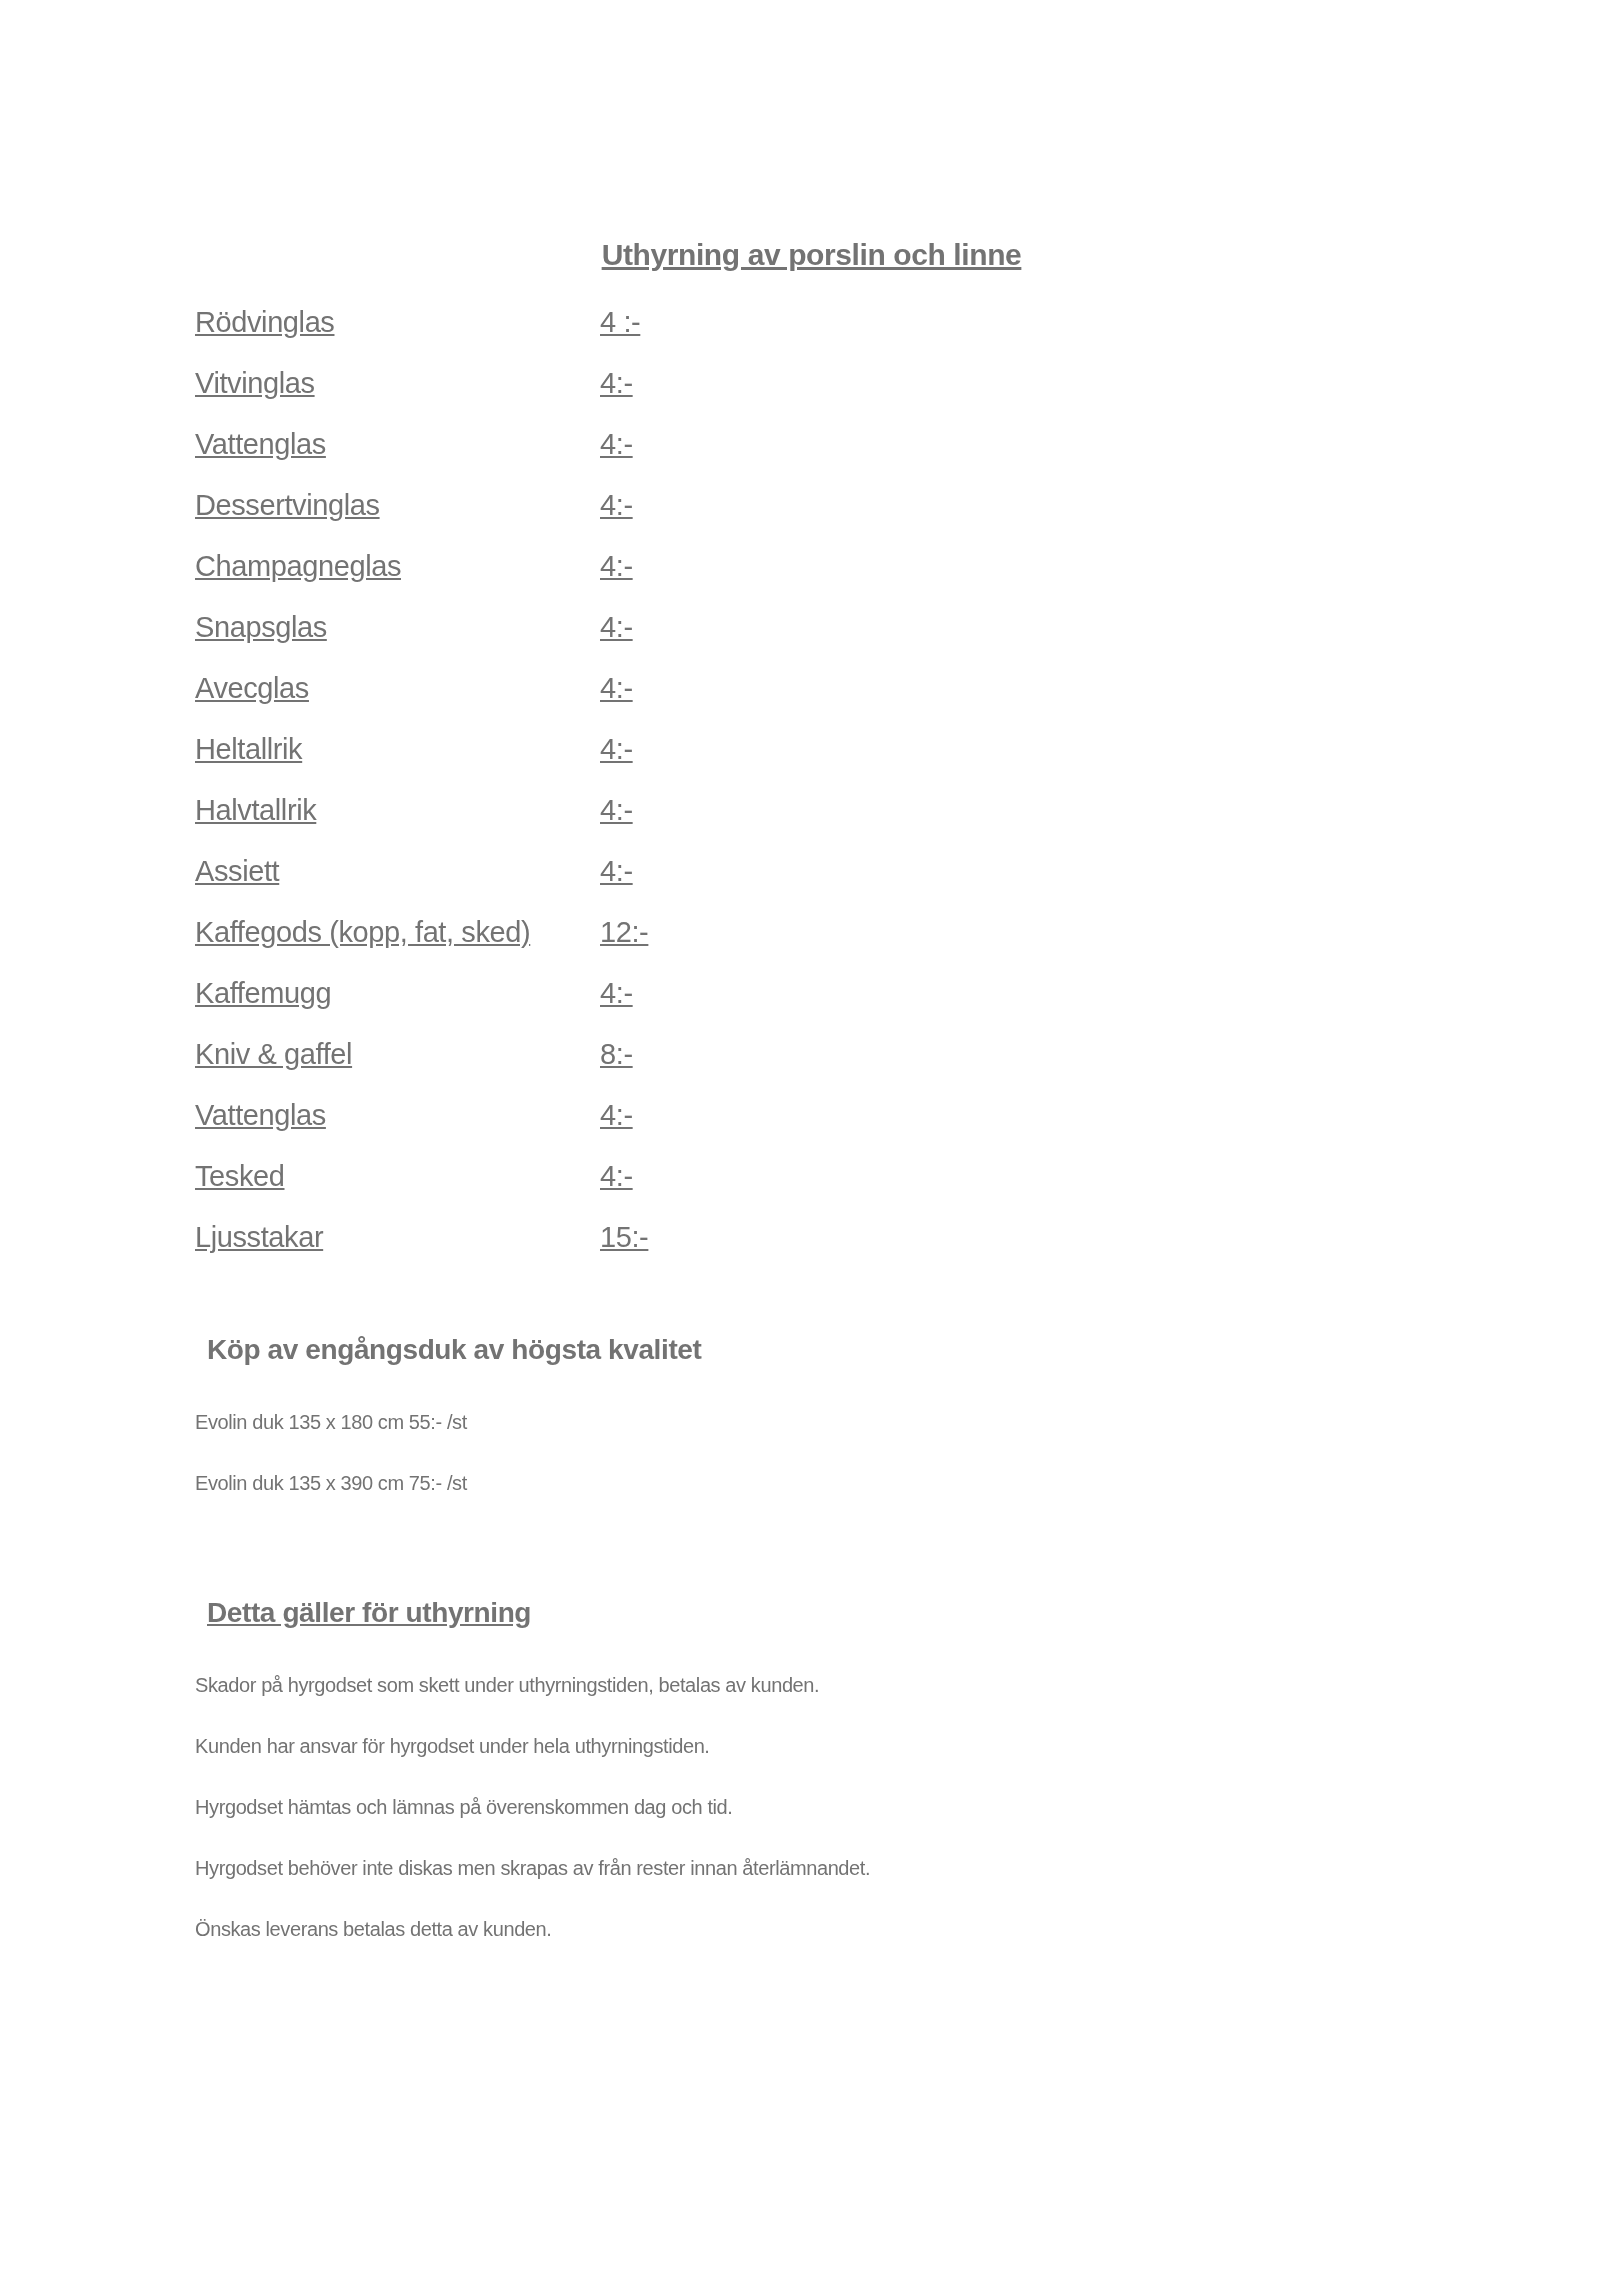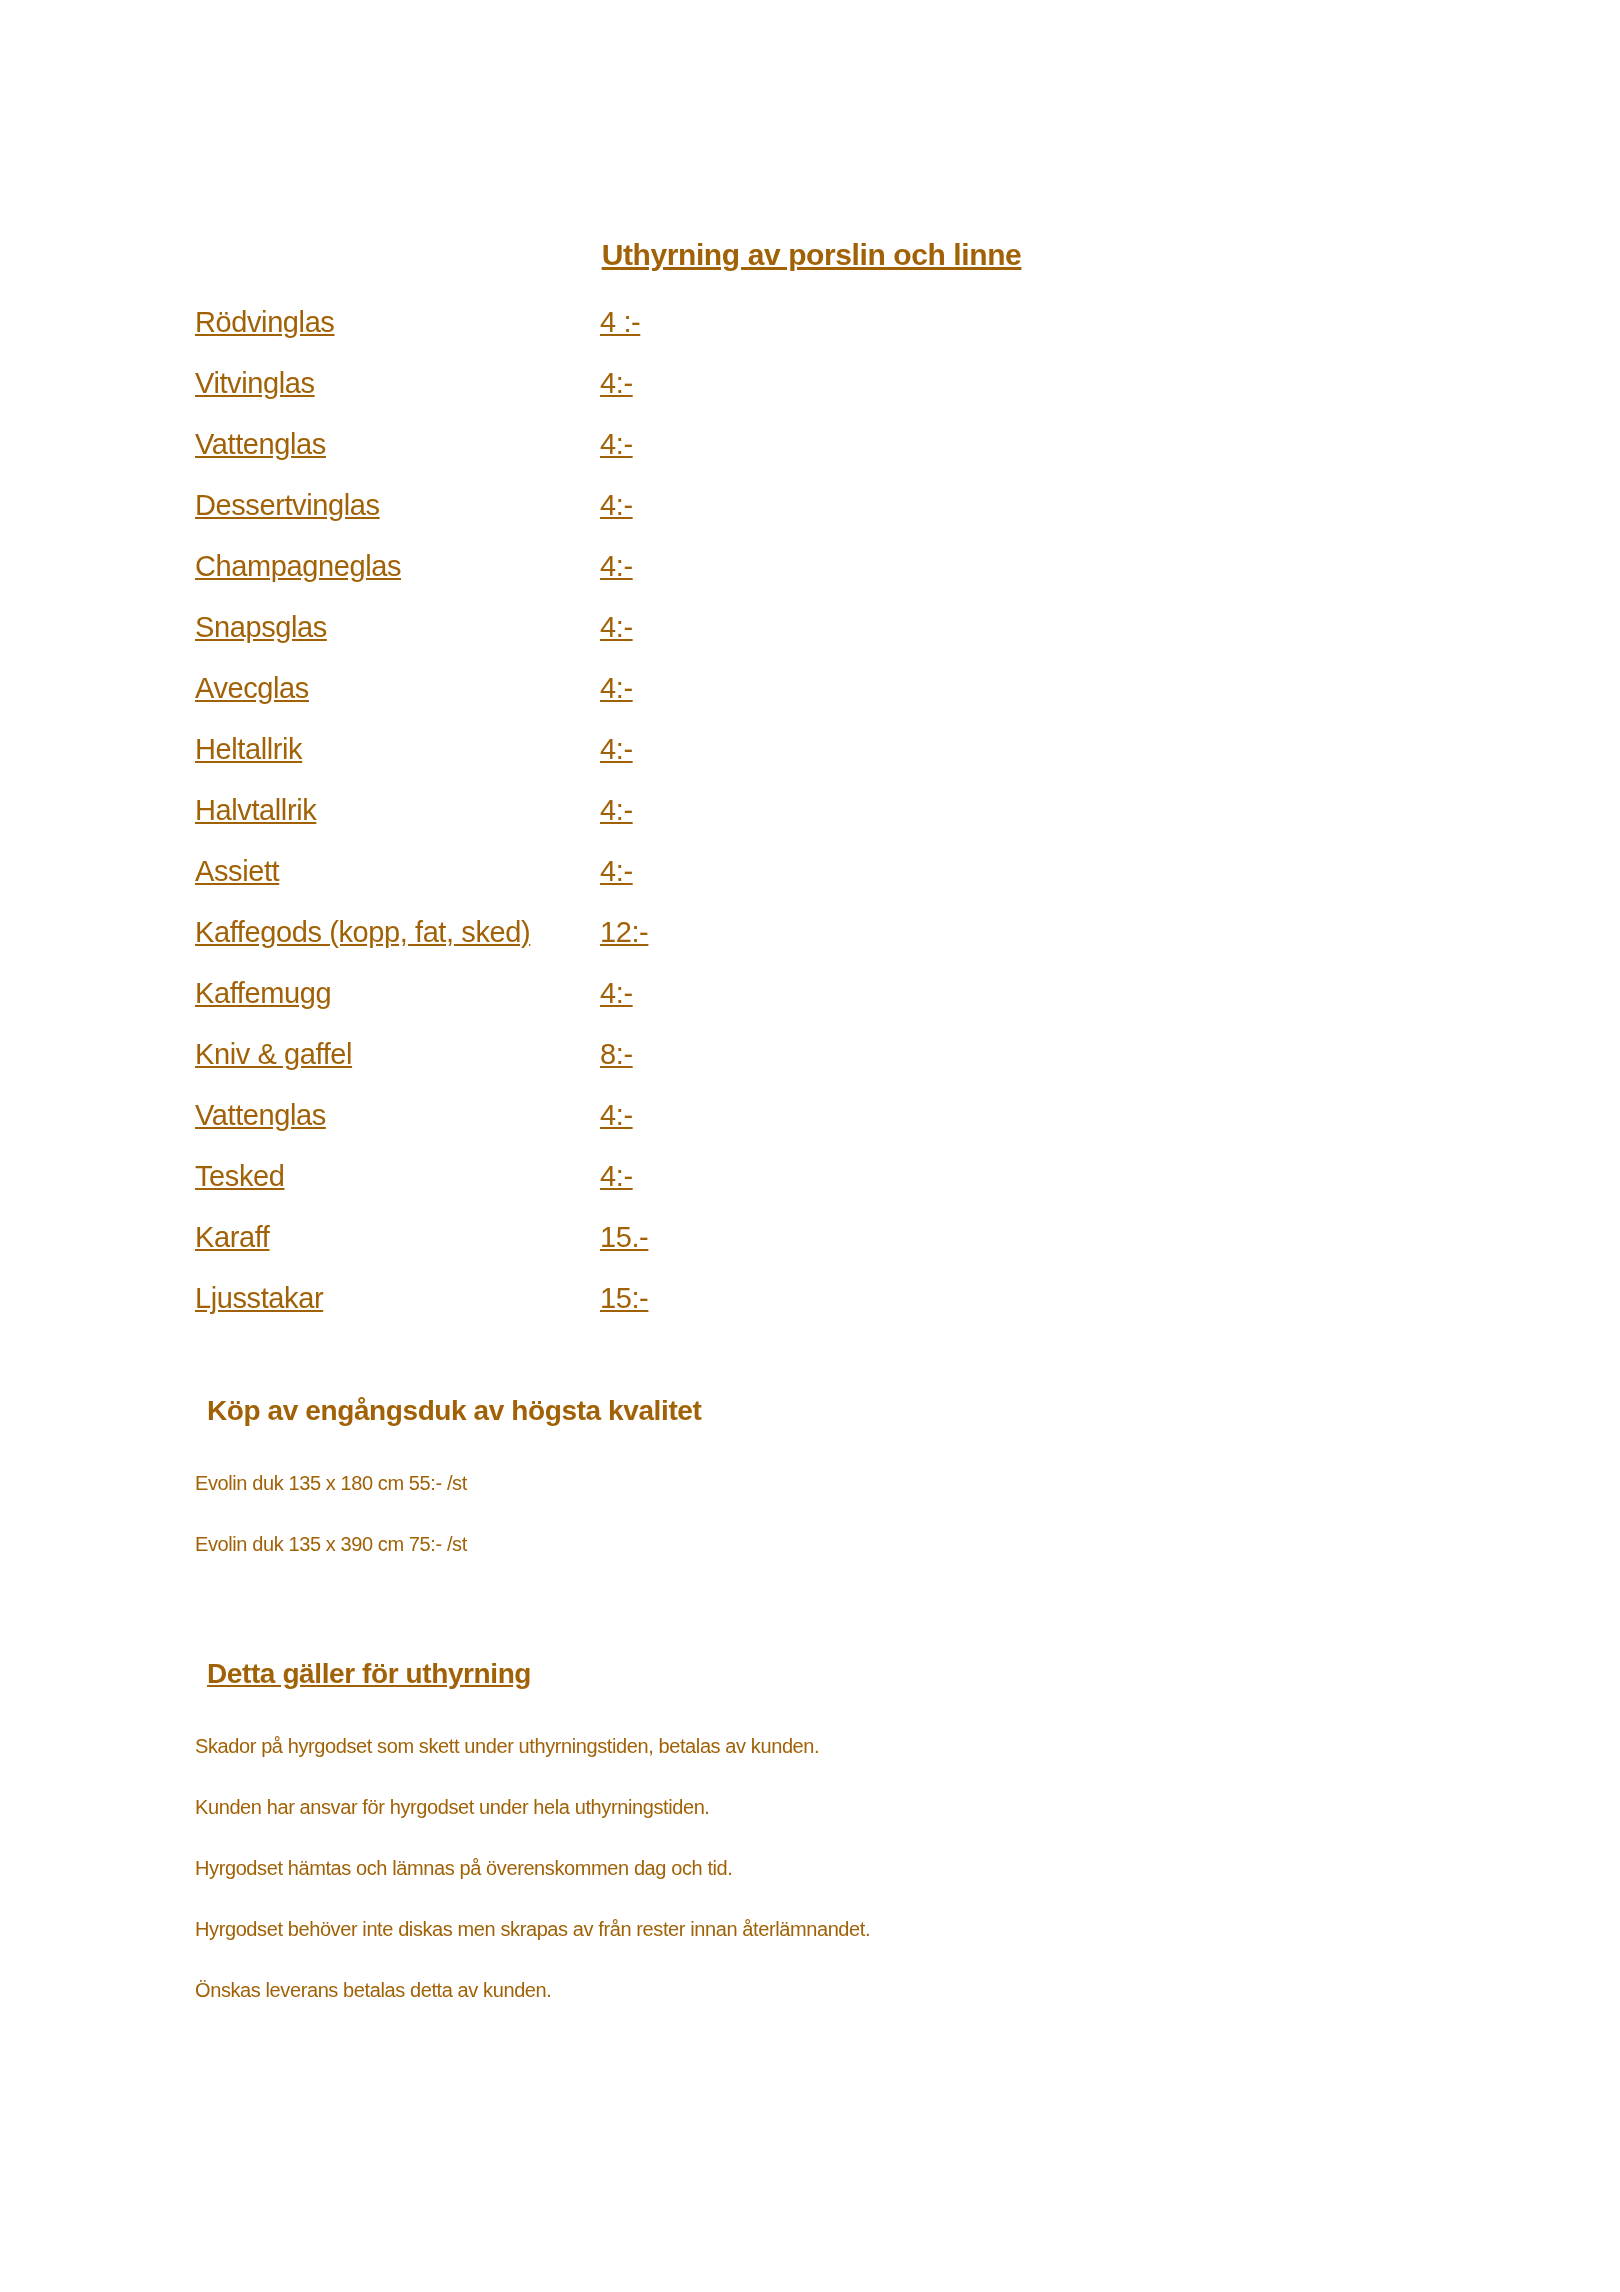--- a/index.html
+++ b/index.html
@@ -1,20 +1,20 @@
 <!DOCTYPE html>
 <html><head>
 <meta charset="utf-8">
 <style>
   html, body { margin: 0; padding: 0; background: #ffffff; }
   .page {
     width: 1620px;
     height: 2293px;
     background: #ffffff;
-    color: #a16207;
+    color: #737373;
     font-family: "Liberation Sans", sans-serif;
     overflow: hidden;
     position: relative;
     box-sizing: border-box;
   }
   .content {
     padding: 233px 192px 0 195px;
     letter-spacing: -0.4px;
   }
   .doc-title {
@@ -130,24 +130,20 @@
         <div class="price-row">
           <span class="item-label">Vattenglas</span>
           <span class="item-price">4:-</span>
         </div>
 
         <div class="price-row">
           <span class="item-label">Tesked</span>
           <span class="item-price">4:-</span>
         </div>
 
-        <div class="price-row">
-          <span class="item-label">Karaff</span>
-          <span class="item-price">15.-</span>
-        </div>
 
         <div class="price-row">
           <span class="item-label">Ljusstakar</span>
           <span class="item-price">15:-</span>
         </div>
       </div>
 
     <div class="gap-a"></div>
 
     <h2 class="section-heading">Köp av engångsduk av högsta kvalitet</h2>

